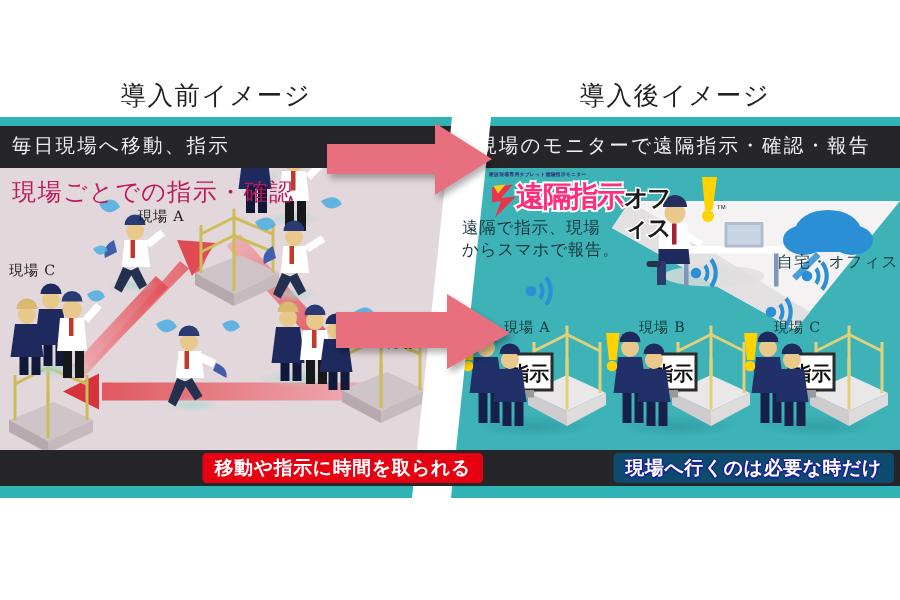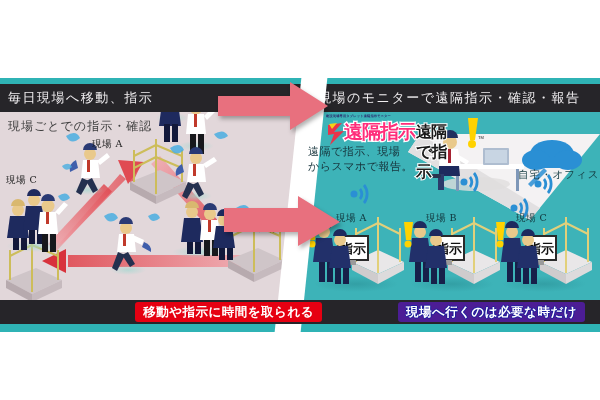--- a/index.html
+++ b/index.html
@@ -50,26 +50,26 @@
   .botstrip{position:absolute;left:0;bottom:8px;width:600px;height:24px;background:#262529;z-index:9;}
   .pill{
     position:absolute;top:2px;height:20px;line-height:20px;padding:0 8px;
     font-size:12.5px;font-weight:bold;letter-spacing:0.5px;white-space:nowrap;
     border-radius:3px;color:#ffffff;
     font-family:"DejaVu Sans","Liberation Sans",sans-serif;
     margin-left:35px;
   }
   .pill.red{right:278px;background:#e60012;
     text-shadow:-1px 0 #e60012,1px 0 #e60012,0 -1px #e60012,0 1px #e60012;}
-  .pill.blue{right:15px;background:#4c1d95;
+  .pill.blue{right:4px;background:#0c4a6e;
     text-shadow:-1px 0 #1b1e9e,1px 0 #1b1e9e,0 -1px #1b1e9e,0 1px #1b1e9e;}
 
   
   .sublabel{
-    position:absolute;left:8px;top:6px;font-size:12px;color:#404040;letter-spacing:1px;
+    position:absolute;left:8px;top:6px;font-size:16px;color:#be185d;letter-spacing:1px;
     font-family:"DejaVu Serif","Liberation Serif",serif;white-space:nowrap;z-index:5;
   }
 
   
   .sitelbl{
     position:absolute;font-size:9.5px;color:#1b1b1b;white-space:nowrap;z-index:5;
     font-family:"DejaVu Serif","Liberation Serif",serif;letter-spacing:.5px;
   }
   .sitelbl.onteal{color:#10343a;}
 
@@ -107,20 +107,24 @@
   }
   .logo-spark{position:absolute;left:0px;top:4px;}
 
   svg{display:block;overflow:visible;}
 </style>
 </head>
 <body>
 
 <div id="poster">
 
+  <div class="titles">
+    <div class="title left">導入前イメージ</div>
+    <div class="title right">導入後イメージ</div>
+  </div>
 
   <div class="board">
 
     <div class="teal-top"></div>
 
     <div class="scene before">
       <div class="sublabel">現場ごとでの指示・確認</div>
 
       <svg width="300" height="204" viewBox="0 0 300 204">
         <defs>
@@ -491,21 +495,21 @@
       </svg>
 
       <div class="logo">
         <div class="logo-micro">建設現場専用タブレット遠隔指示モニター</div>
         <div class="logo-main">
           <svg class="logo-spark" width="18" height="22" viewBox="0 0 18 22">
             <polygon points="0,2 14,0 6,9 16,8 2,22 6,11 0,12" fill="#e8354b"></polygon>
             <polygon points="1,1 9,0 4,6" fill="#f7d117"></polygon>
           </svg>
           <div class="logo-kanji">遠隔指示</div>
-          <div class="logo-kata">遠隔で指示</div>
+          <div class="logo-kata">オフィス</div>
           <div class="logo-tm">TM</div>
         </div>
         <div class="logo-sub">遠隔で指示、現場</div>
         <div class="logo-sub">からスマホで報告。</div>
       </div>
 
       <div class="officelbl" style="left:218px;top:56px;">自宅・オフィス</div>
 
       <div class="sitelbl onteal" style="left:36px;top:100px;">現場 A</div>
       <div class="sitelbl onteal" style="left:126px;top:100px;">現場 B</div>

